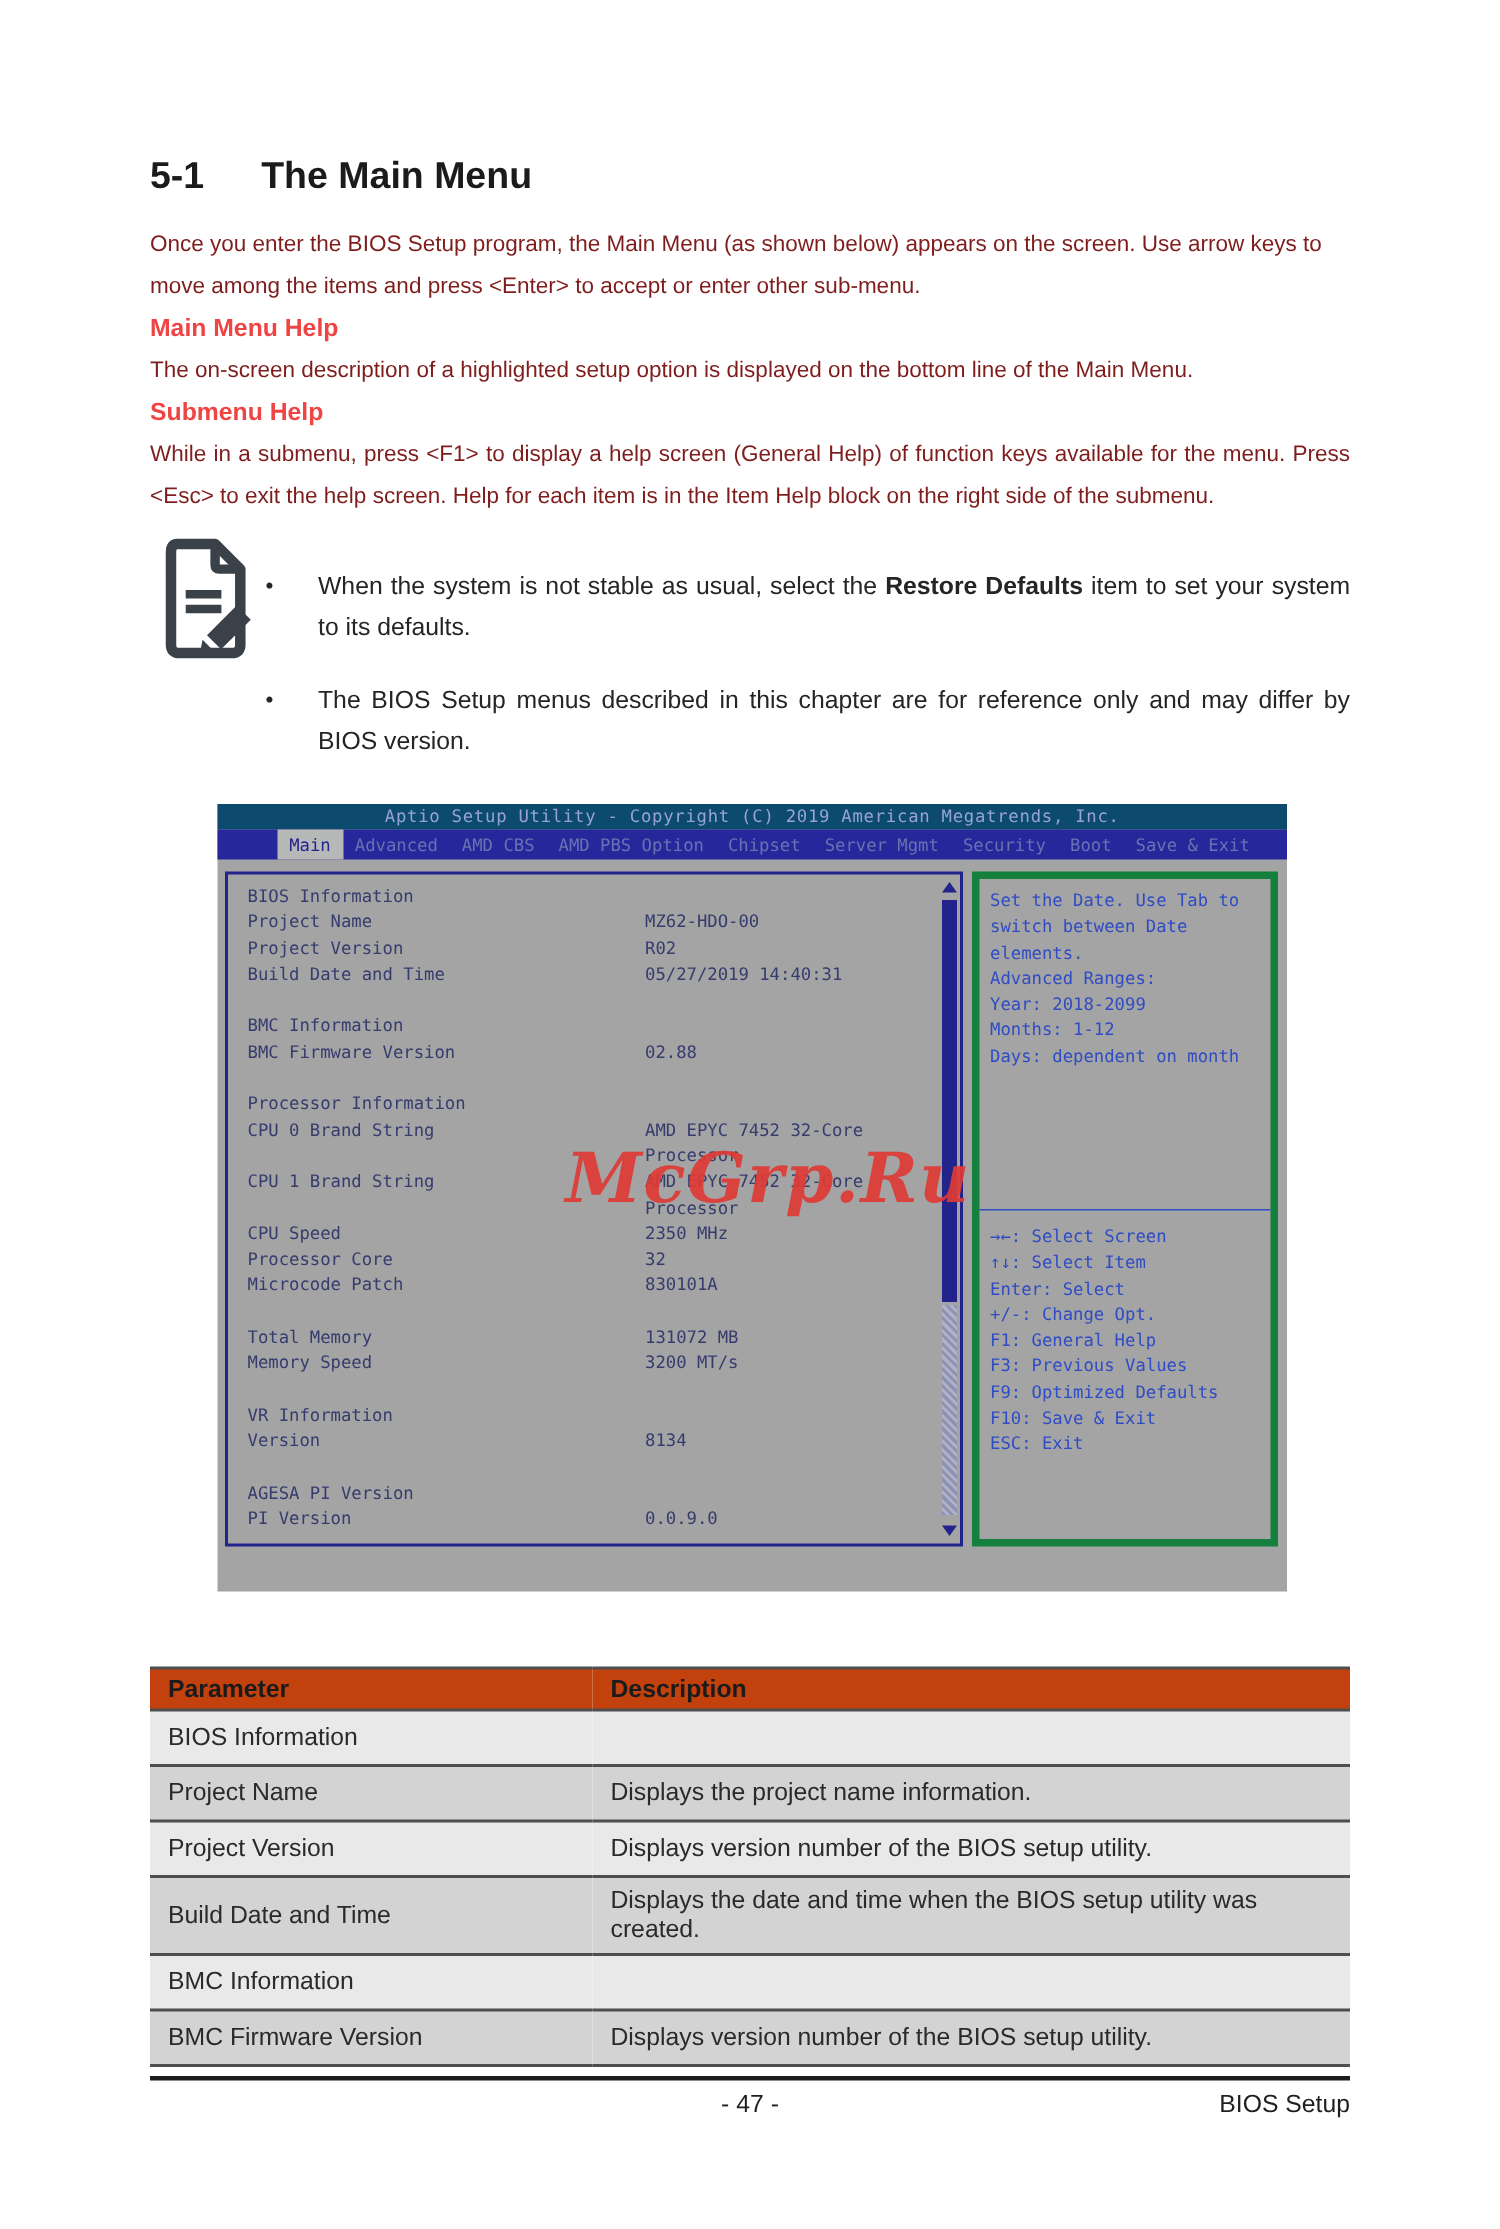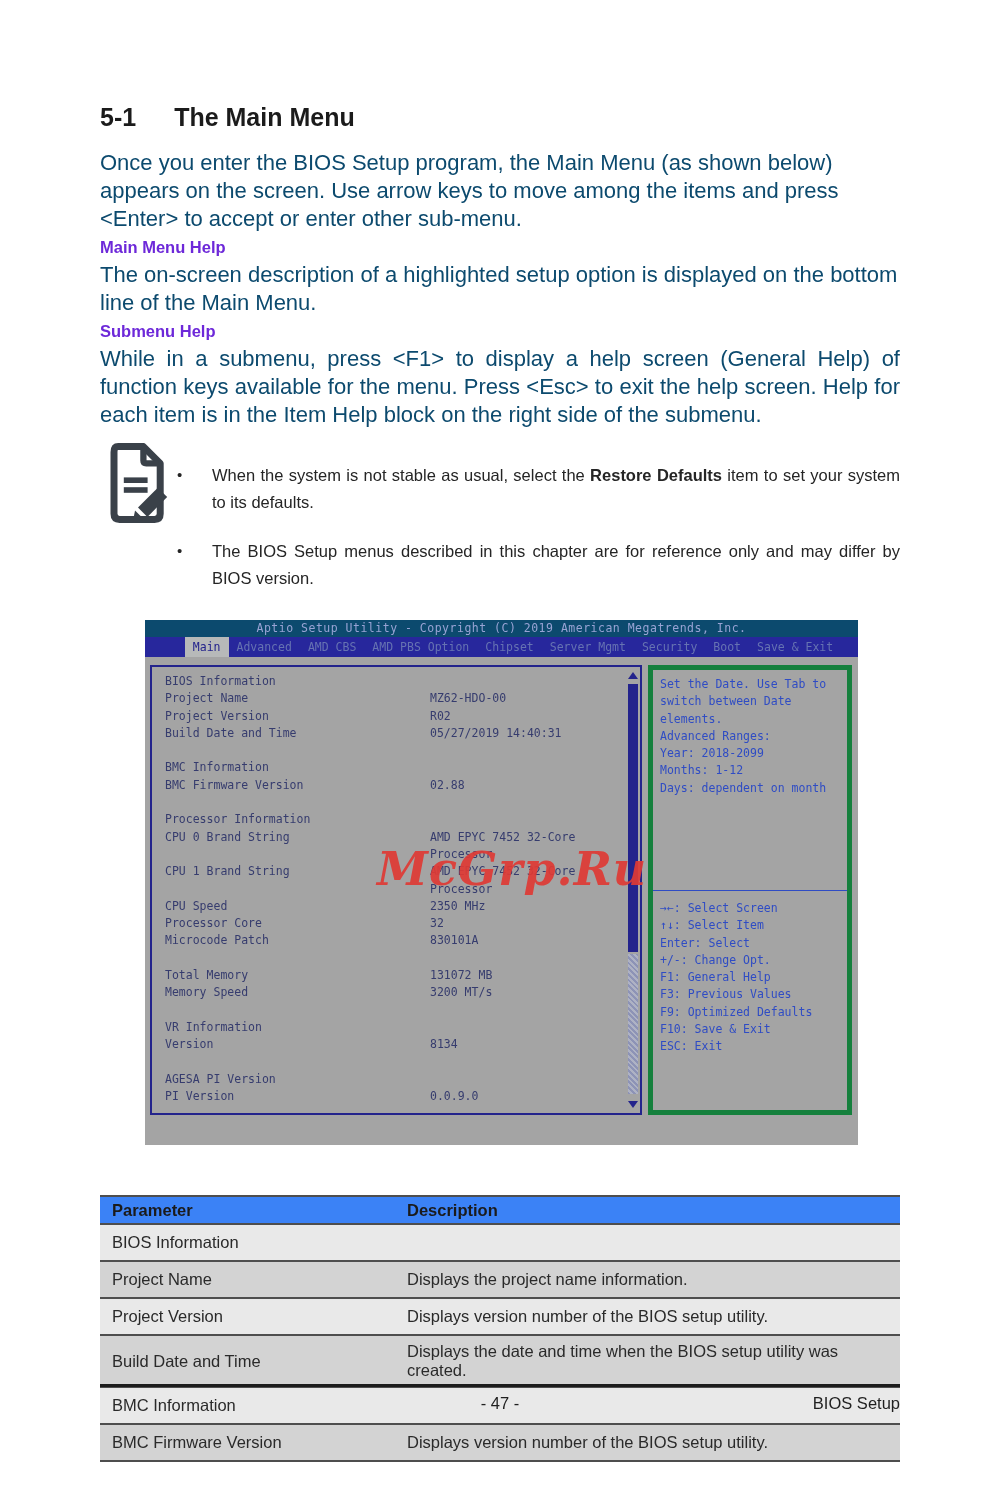--- a/index.html
+++ b/index.html
@@ -7,23 +7,23 @@
   .page {
     position:relative; width:1000px; height:1486px; background:#ffffff;
     font-family:"Liberation Sans", sans-serif; color:#222222; overflow:hidden;
     margin:0 auto;
   }
   .content { padding:103px 100px 0 100px; }
 
   
   .heading { font-size:25px; font-weight:bold; color:#1b1b1b; margin-bottom:17px; }
   .heading .hnum { display:inline-block; margin-right:38px; }
-  .para { font-size:22px; line-height:28px; color:#0c4a6e; }
+  .para { font-size:15px; line-height:28px; color:#7f1d1d; }
   .para.justify { text-align:justify; }
-  .subhead { font-size:16.5px; line-height:28px; font-weight:bold; color:#6d28d9; }
+  .subhead { font-size:16.5px; line-height:28px; font-weight:bold; color:#ef4444; }
 
   
   .note-row { display:flex; margin-top:10px; }
   .note-icon-wrap { width:74px; flex:0 0 74px; padding-top:2px; }
   .note-list { list-style:none; flex:1; }
   .note-list li {
     position:relative; padding-left:38px; font-size:16.5px; line-height:26.5px;
     text-align:justify; color:#252525;margin-top:23px;
   }
   .note-list li::before { content:"\2022"; position:absolute; left:3px; top:0; font-size:15px; }
@@ -85,21 +85,21 @@
     font-style:italic; font-weight:bold; font-size:46px; color:#df3a35; opacity:0.92;
     letter-spacing:1px; pointer-events:none; z-index:5;
   }
 
   
   .ptable { width:100%; margin-top:50px; border-collapse:collapse; font-size:16.5px; }
   .ptable th, .ptable td {
     border-top:2px solid #4e4e4e; border-bottom:2px solid #4e4e4e;
     text-align:left; vertical-align:middle; padding:6px 12px; color:#2a2a2a;
   }
-  .ptable th { background:#3b82f6; font-weight:bold; height:28px; padding:3px 12px; color:#1b1b1b; }
+  .ptable th { background:#c2410c; font-weight:bold; height:28px; padding:3px 12px; color:#1b1b1b; }
   .ptable td { height:37px; }
   .ptable .col-param { width:295px; }
   .ptable tr.light td { background:#e9e9e9; }
   .ptable tr.dark td { background:#d3d3d3; }
 
   
   .footer {
     position:absolute; left:100px; right:100px; top:1384px;
     border-top:3px solid #1c1c1c; height:40px; font-size:16.5px; color:#1f1f1f;
   }

